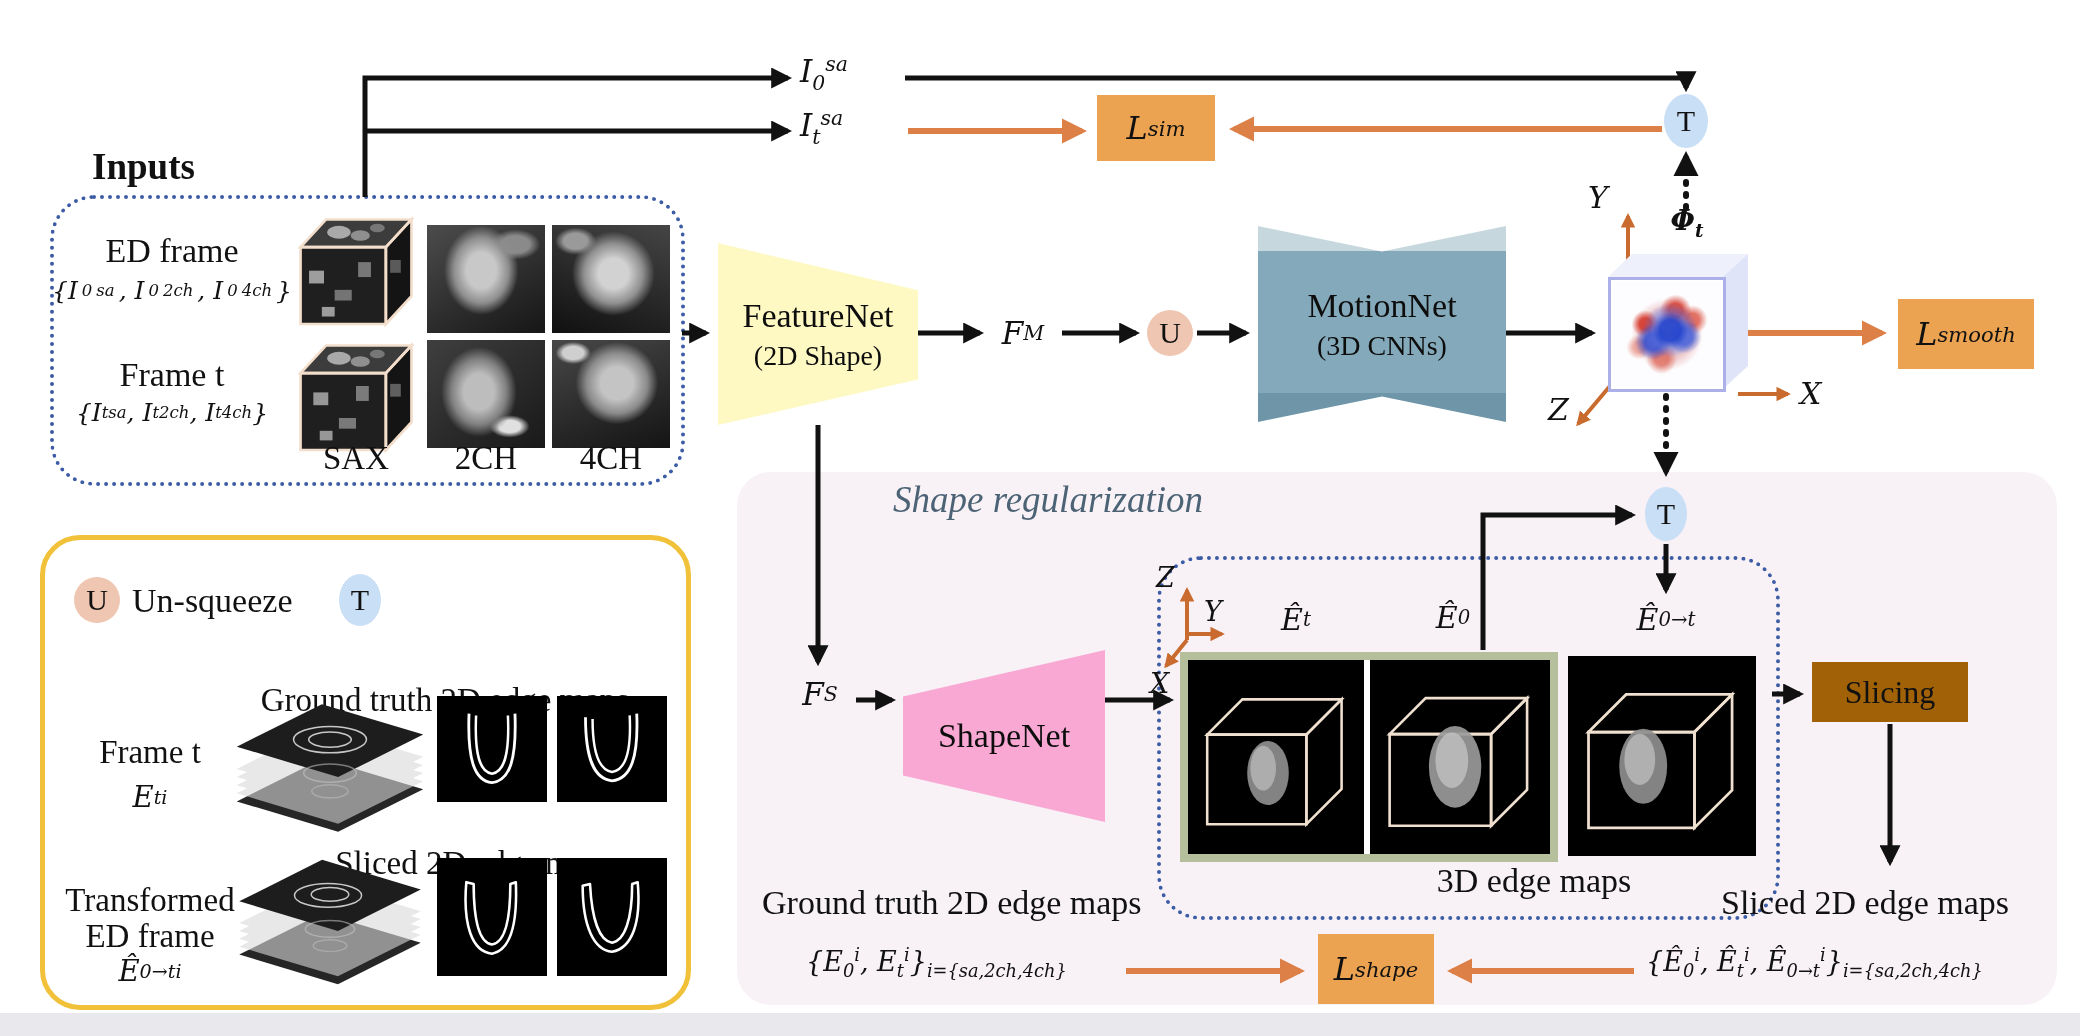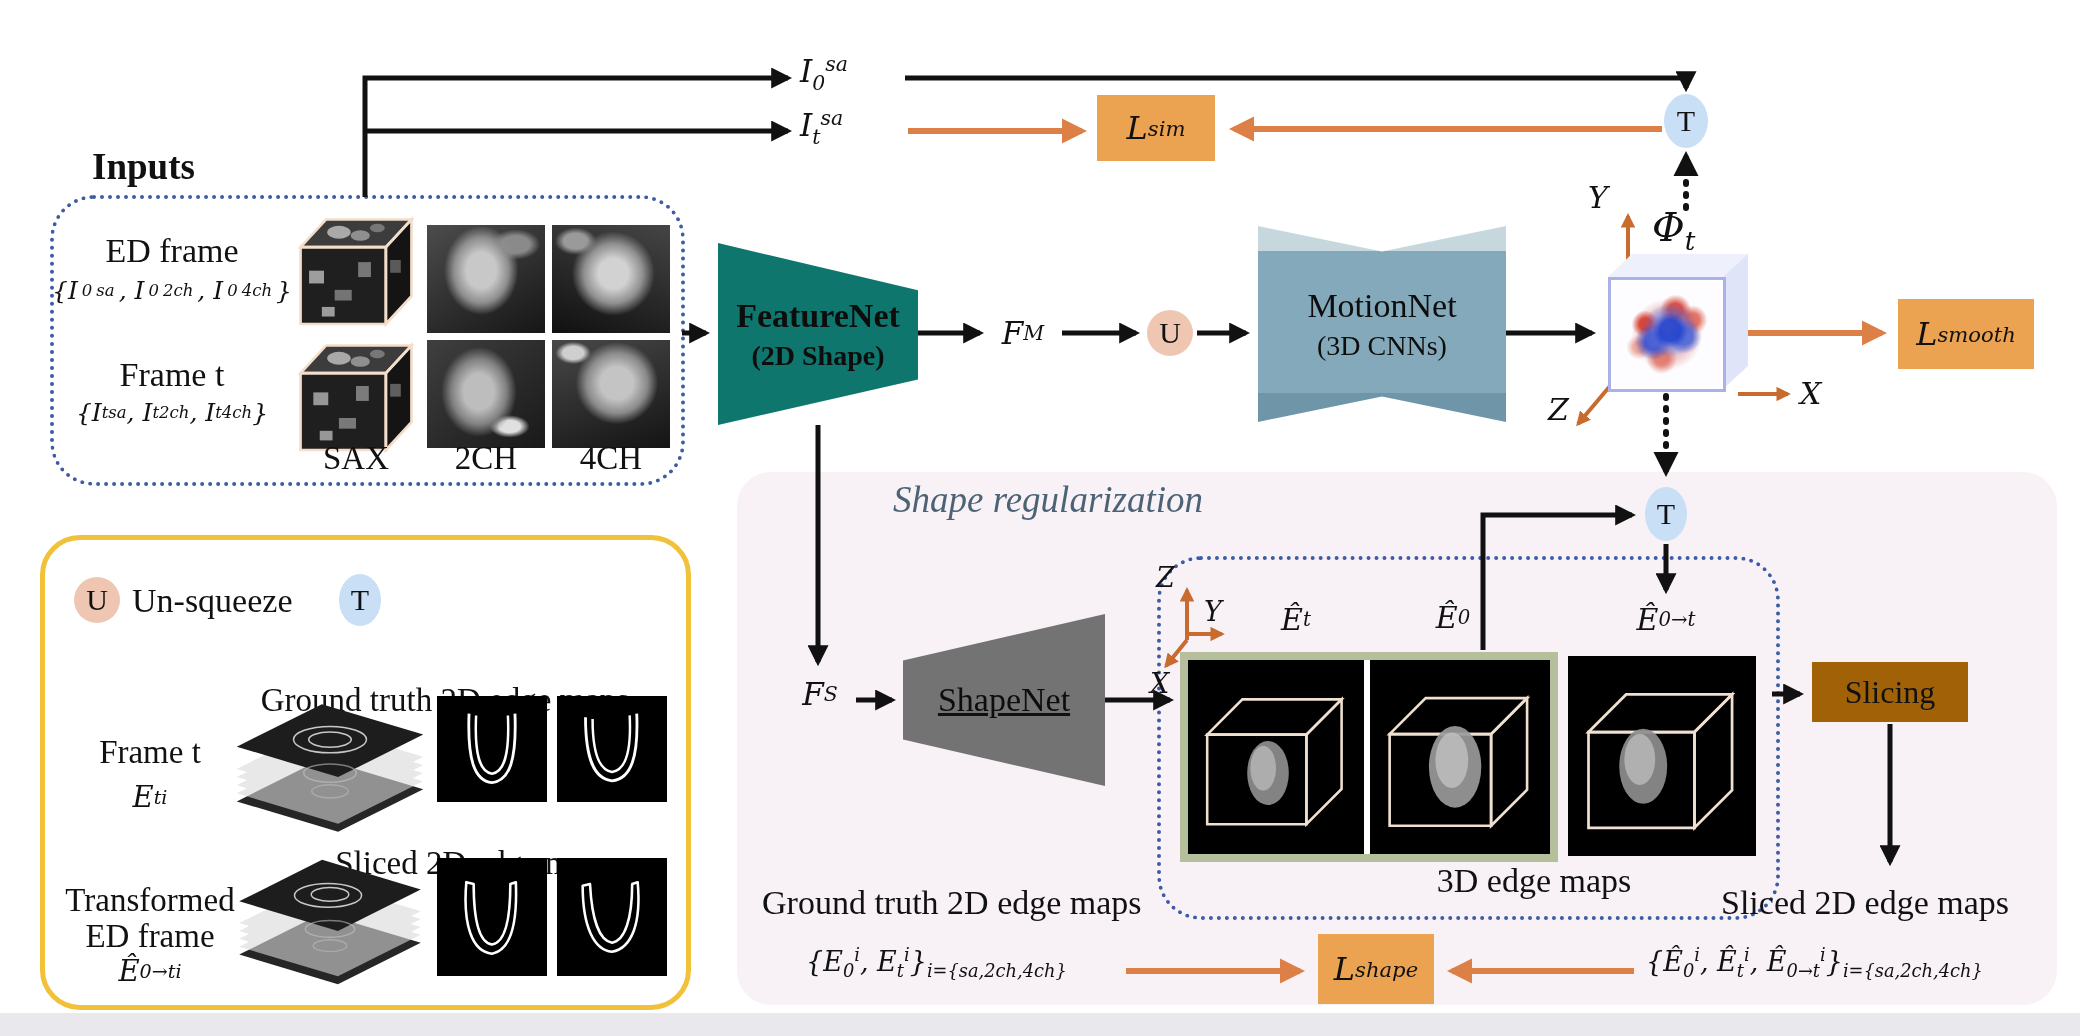--- a/index.html
+++ b/index.html
@@ -12,27 +12,27 @@
   .center{display:flex;align-items:center;justify-content:center;text-align:center;}
   
   #shape-panel{left:737px;top:472px;width:1320px;height:533px;background:#F8F2F7;border-radius:34px;z-index:0;}
   #bottom-strip{left:0;top:1013px;width:2080px;height:23px;background:#E9E8EC;z-index:0;}
   .dotbox{border:4px dotted #3D5CA6;border-radius:44px;background:transparent;z-index:1;}
   #inputs-box{left:50px;top:195px;width:627px;height:283px;}
   #edge3d-box{left:1157px;top:556px;width:615px;height:356px;}
   #legend-box{left:40px;top:535px;width:641px;height:465px;border:5px solid #F0C139;border-radius:40px;z-index:1;background:#fff;}
   
   .net-label{font-size:34px;line-height:1.25;color:#0d0d0d;}
-  #featurenet{left:718px;top:243px;width:200px;height:182px;background:#0f766e;
-    clip-path:polygon(0 0,100% 26%,100% 75%,0 100%);z-index:3;font-weight:bold;}
+  #featurenet{left:718px;top:243px;width:200px;height:182px;background:#fef9c3;
+    clip-path:polygon(0 0,100% 26%,100% 75%,0 100%);z-index:3;}
   #motionnet{left:1258px;top:226px;width:248px;height:196px;
     background:linear-gradient(180deg,#C6D8DE 0%,#C6D8DE 13%,#84A9BA 13%,#84A9BA 85%,#6F96A8 85%,#6F96A8 100%);
     clip-path:polygon(0 0,50% 13%,100% 0,100% 100%,50% 87%,0 100%);z-index:3;}
-  #shapenet{left:903px;top:614px;width:202px;height:172px;background:#737373;
-    clip-path:polygon(0 27%,100% 0,100% 100%,0 73%);z-index:3;text-decoration:underline;}
+  #shapenet{left:903px;top:650px;width:202px;height:172px;background:#f9a8d4;
+    clip-path:polygon(0 27%,100% 0,100% 100%,0 73%);z-index:3;}
   #slicing{left:1812px;top:662px;width:156px;height:60px;background:#a16207;z-index:3;font-size:32px;}
   
   .loss{background:#EBA351;z-index:3;font-size:32px;}
   #l-sim{left:1097px;top:95px;width:118px;height:66px;}
   #l-smooth{left:1898px;top:299px;width:136px;height:70px;}
   #l-shape{left:1318px;top:934px;width:116px;height:70px;}
   
   .node{border-radius:50%;z-index:3;font-size:30px;}
   #u-node{left:1147px;top:310px;width:46px;height:46px;background:#EFC6B1;}
   #t-node-top{left:1664px;top:94px;width:44px;height:54px;background:#C9DFF6;}
@@ -136,21 +136,21 @@
       <path d="M1187,640 V590" marker-end="url(#mo2)"></path>
       <path d="M1189,634 H1222" marker-end="url(#mo2)"></path>
       <path d="M1187,640 L1166,666" marker-end="url(#mo2)"></path>
     </g>
   </svg>
 
   <div class="abs text m" style="left:800px;top:52px;width:100px;font-size:31px;">I<sub>0</sub><sup>sa</sup></div>
   <div class="abs text m" style="left:800px;top:106px;width:100px;font-size:31px;">I<sub>t</sub><sup>sa</sup></div>
   <div class="abs loss center m" id="l-sim">L<sub>sim</sub></div>
   <div class="abs node center ser" id="t-node-top">T</div>
-  <div class="abs text m" style="left:1652px;top:204px;width:70px;font-size:40px;font-weight:normal;">Φ<sub>t</sub></div>
+  <div class="abs text m" style="left:1652px;top:204px;width:70px;font-size:28px;font-weight:bold;text-align:center;">Φ<sub>t</sub></div>
 
   <div class="abs text ser" style="left:92px;top:145px;font-size:37px;font-weight:bold;">Inputs</div>
   <div class="abs dotbox" id="inputs-box"></div>
 
   <div class="abs text ser center" style="left:62px;top:232px;width:220px;font-size:34px;">ED frame</div>
   <div class="abs text m center" style="left:52px;top:276px;width:240px;font-size:25px;justify-content:space-between;">{I<sub>0</sub><sup>sa</sup>, I<sub>0</sub><sup>2ch</sup>, I<sub>0</sub><sup>4ch</sup>}</div>
   <div class="abs text ser center" style="left:62px;top:356px;width:220px;font-size:34px;">Frame t</div>
   <div class="abs text m center" style="left:52px;top:398px;width:240px;font-size:25px;">{I<sub>t</sub><sup>sa</sup>, I<sub>t</sub><sup>2ch</sup>, I<sub>t</sub><sup>4ch</sup>}</div>
 
   <svg class="abs deco" style="left:292px;top:206px;z-index:3;" width="128" height="124" viewBox="0 0 120 115">

